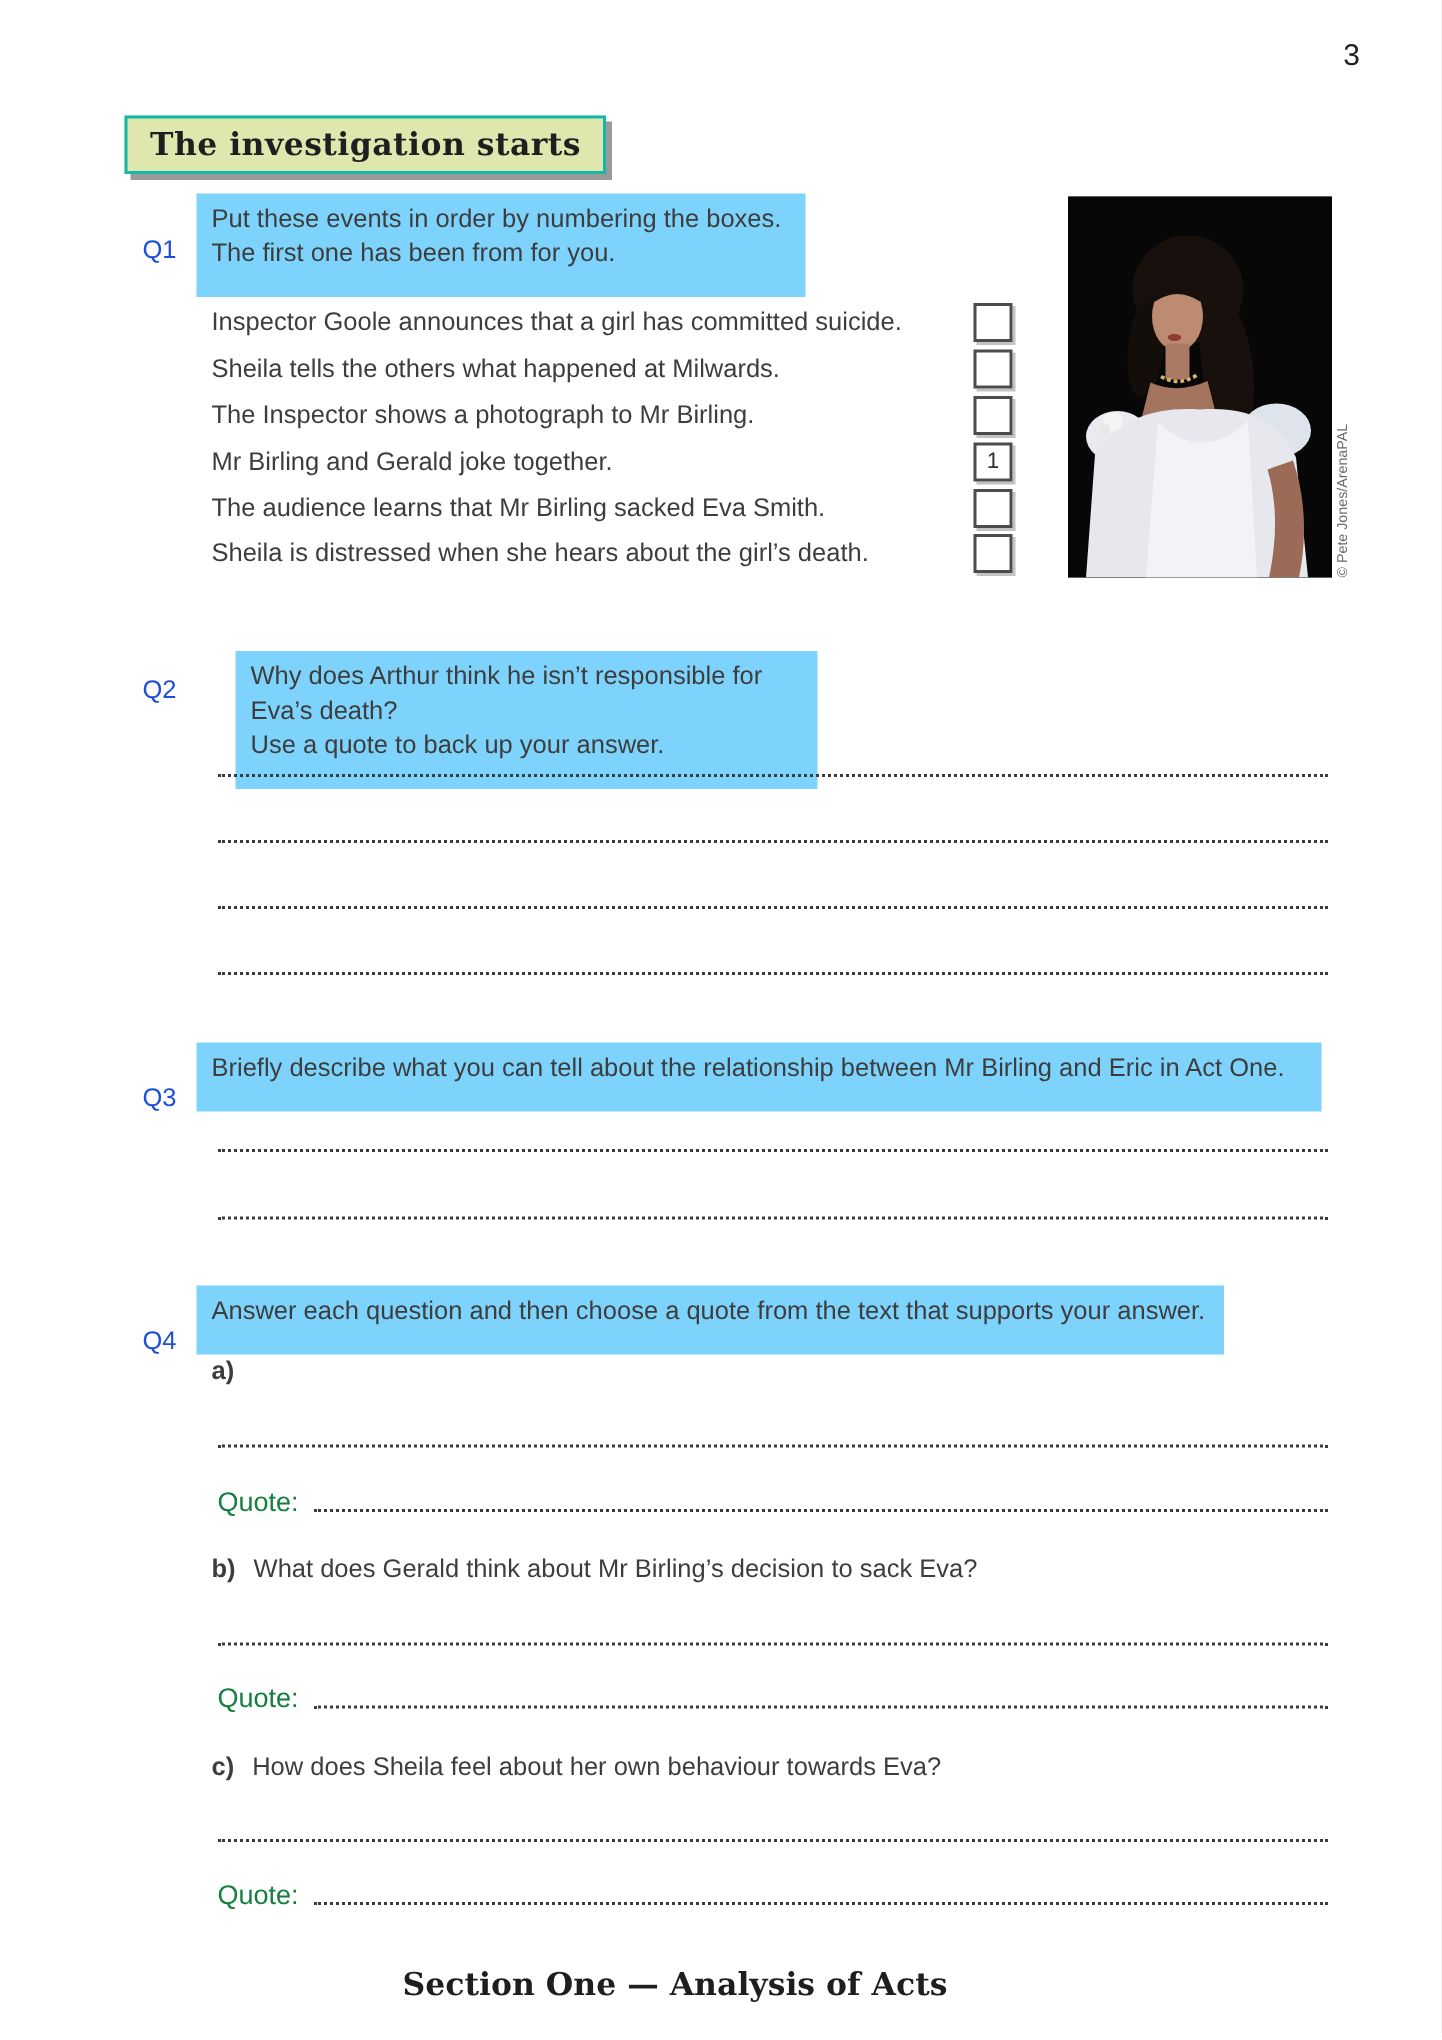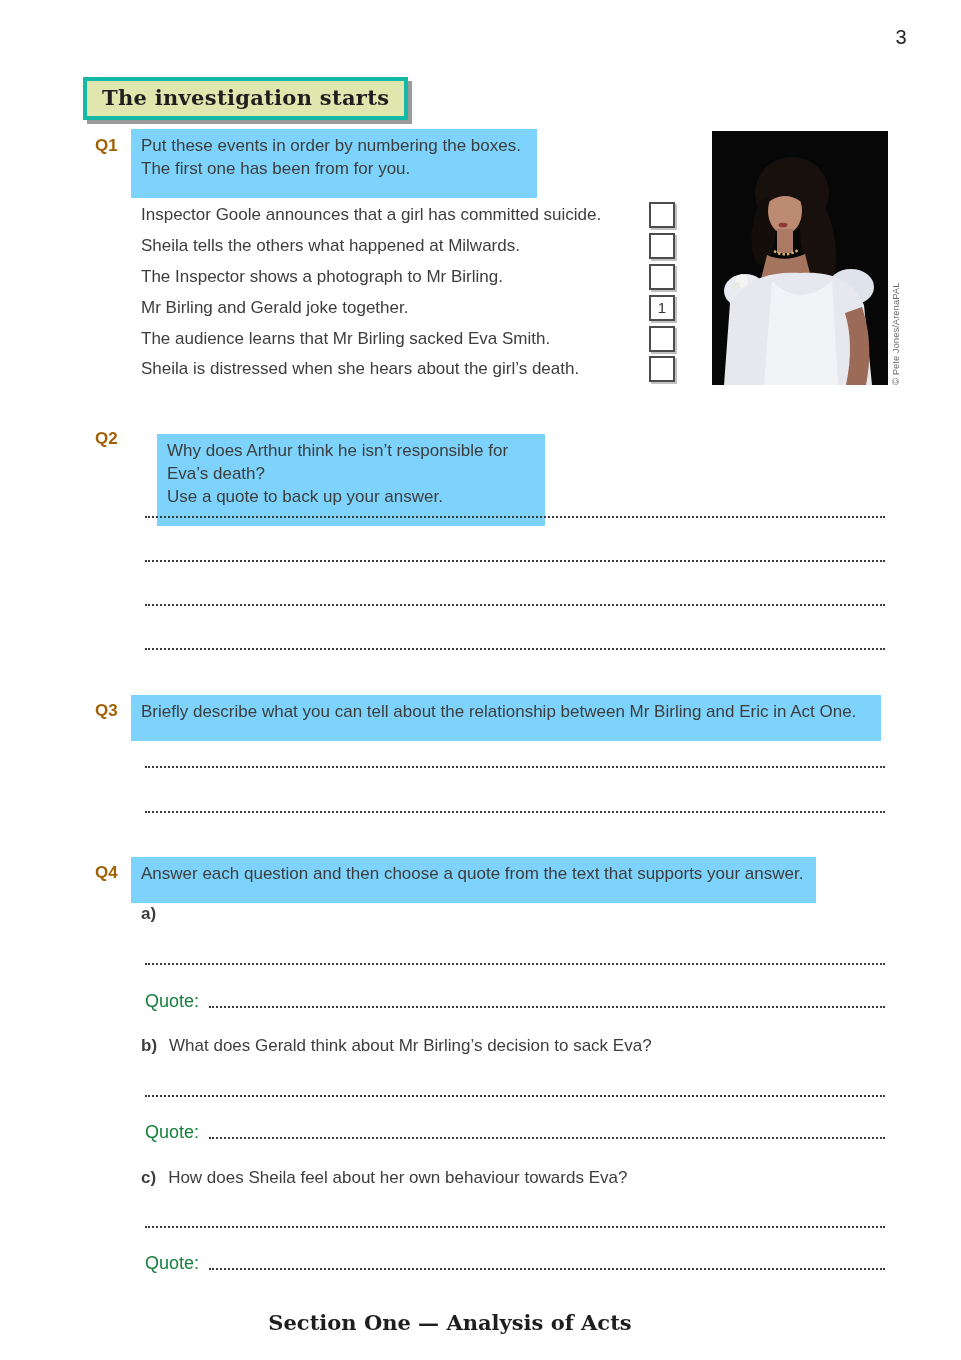--- a/index.html
+++ b/index.html
@@ -9,28 +9,28 @@
     background:#ffffff; overflow:hidden;
     font-family:"Liberation Sans", sans-serif; color:#3d3d3d;
   }
   .abs { position:absolute; }
 
   .page-number { top:26px; left:886px; width:30px; text-align:center;
     font-size:20px; color:#222; }
 
   .title-box {
     top:77px; left:83px;
-    background:#dfe6ae; border:4px solid #14b8a6;
+    background:#dfe6ae; border:2px solid #14b8a6;
     box-shadow:4px 4px 0 #9a9a9a;
     padding:4px 15px 6px 15px;
     font-family:"DejaVu Serif", serif; font-weight:bold;
     font-size:21px; color:#1f1f1f; letter-spacing:0.3px;
   }
 
-  .q-label { font-weight:bold; font-size:17px; color:#a16207; }
+  .q-label { font-weight:normal; font-size:17px; color:#1d4ed8;margin-top:21px; }
   .hl {
     background:#7dd3fc; padding:5px 10px 18px 10px;
     font-size:17px; line-height:23px; color:#3d3d3d;
   }
 
   
   .events { top:200px; left:141px; width:534px; }
   .event-row { display:flex; justify-content:space-between; align-items:center;
     height:30.8px; }
   .event-text { font-size:17px; }

